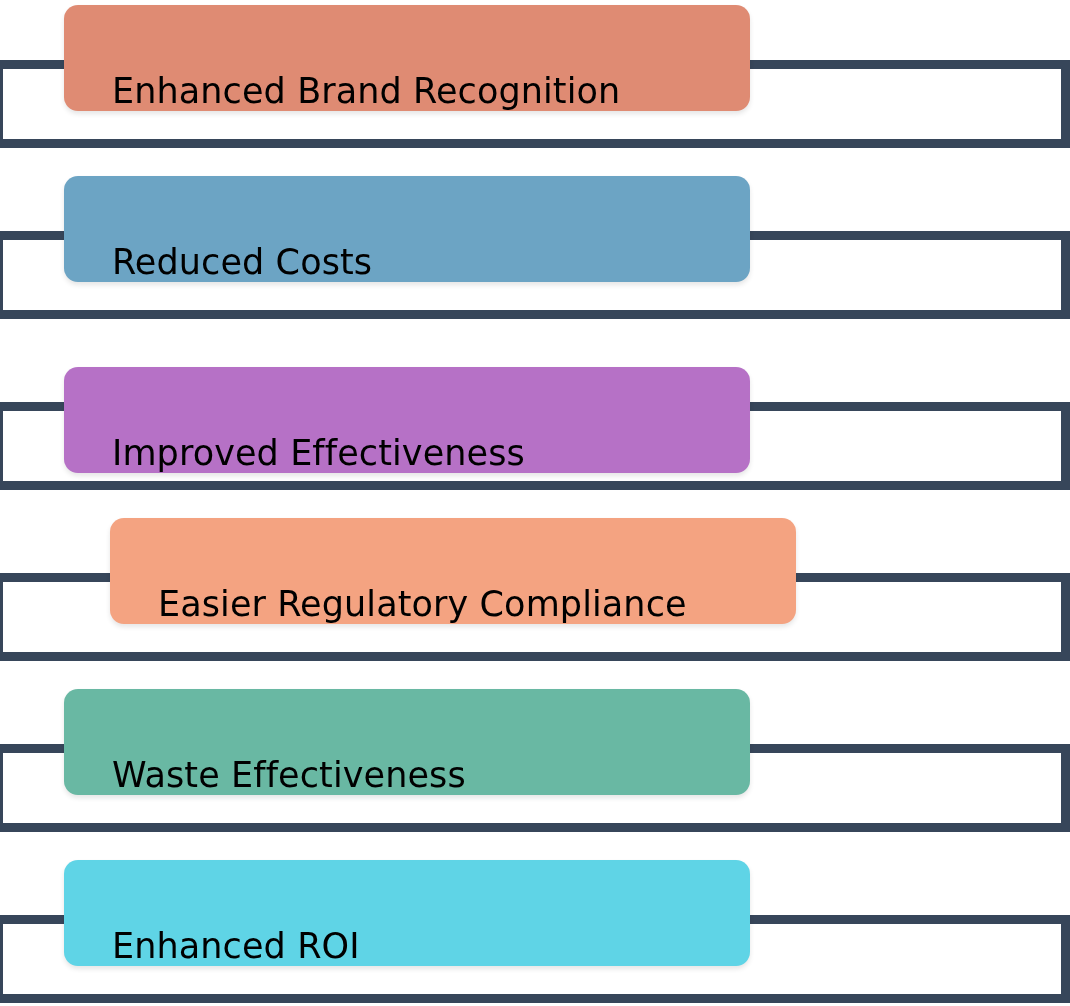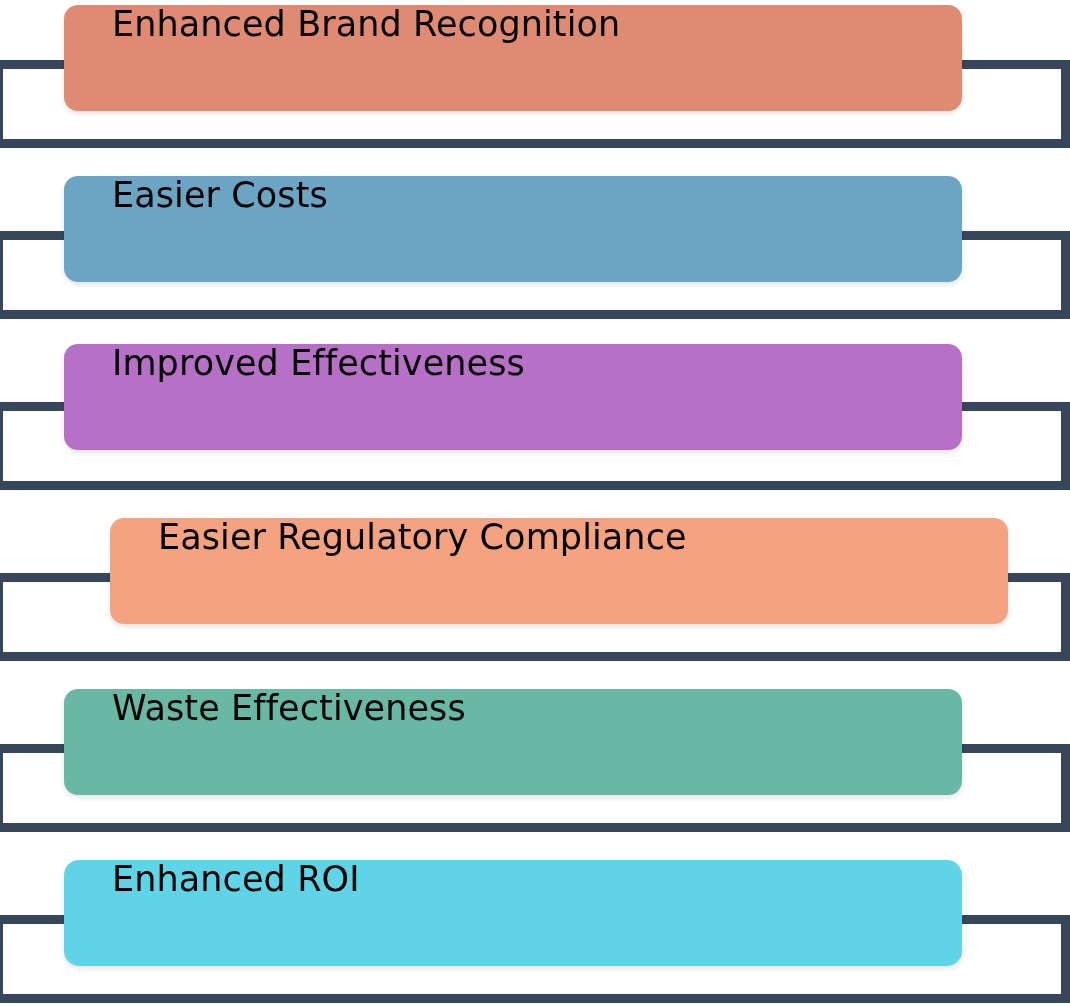--- a/index.html
+++ b/index.html
@@ -29,25 +29,25 @@
     height: 88px;
     border: 9px solid #37465A;
     background: transparent;
   }
 
   
   .row-pill {
     position: absolute;
     box-sizing: border-box;
     left: 64px;
-    width: 898px;
+    width: 686px;
     height: 106px;
     border-radius: 14px;
     display: flex;
-    align-items: flex-start;
+    align-items: flex-end;
     box-shadow: 0 3px 5px rgba(0,0,0,0.10);
   }
 
   .row-label {
     padding-left: 48px;
     padding-right: 24px;
     font-size: 35px;
     line-height: 1.12;
     color: #000000;
     letter-spacing: 0.1px;
@@ -65,28 +65,28 @@
       <div class="row-frame" style="top: 402px; border-color: rgb(55, 70, 90);"></div>
       <div class="row-frame" style="top: 573px; border-color: rgb(55, 70, 90);"></div>
       <div class="row-frame" style="top: 744px; border-color: rgb(55, 70, 90);"></div>
       <div class="row-frame" style="top: 915px; border-color: rgb(55, 70, 90);"></div>
     </div>
   <div id="pill-layer">
       <div class="row-pill" style="top: 5px; background: rgb(223, 139, 115);">
         <span class="row-label">Enhanced Brand Recognition</span>
       </div>
       <div class="row-pill" style="top: 176px; background: rgb(108, 164, 196);">
-        <span class="row-label">Easier Costs</span>
+        <span class="row-label">Reduced Costs</span>
       </div>
-      <div class="row-pill" style="top: 344px; background: rgb(182, 113, 198);">
+      <div class="row-pill" style="top: 367px; background: rgb(182, 113, 198);">
         <span class="row-label">Improved Effectiveness</span>
       </div>
       <div class="row-pill" style="top: 518px; background: rgb(244, 163, 129); margin-left: 46px;">
         <span class="row-label">Easier Regulatory Compliance</span>
       </div>
       <div class="row-pill" style="top: 689px; background: rgb(105, 184, 163);">
         <span class="row-label">Waste Effectiveness</span>
       </div>
-      <div class="row-pill" style="top: 860px; background: rgb(95, 212, 230); border-radius: 15px;">
+      <div class="row-pill" style="top: 860px; background: rgb(95, 212, 230);">
         <span class="row-label">Enhanced ROI</span>
       </div>
     </div>
 </div>
 
 </body></html>

